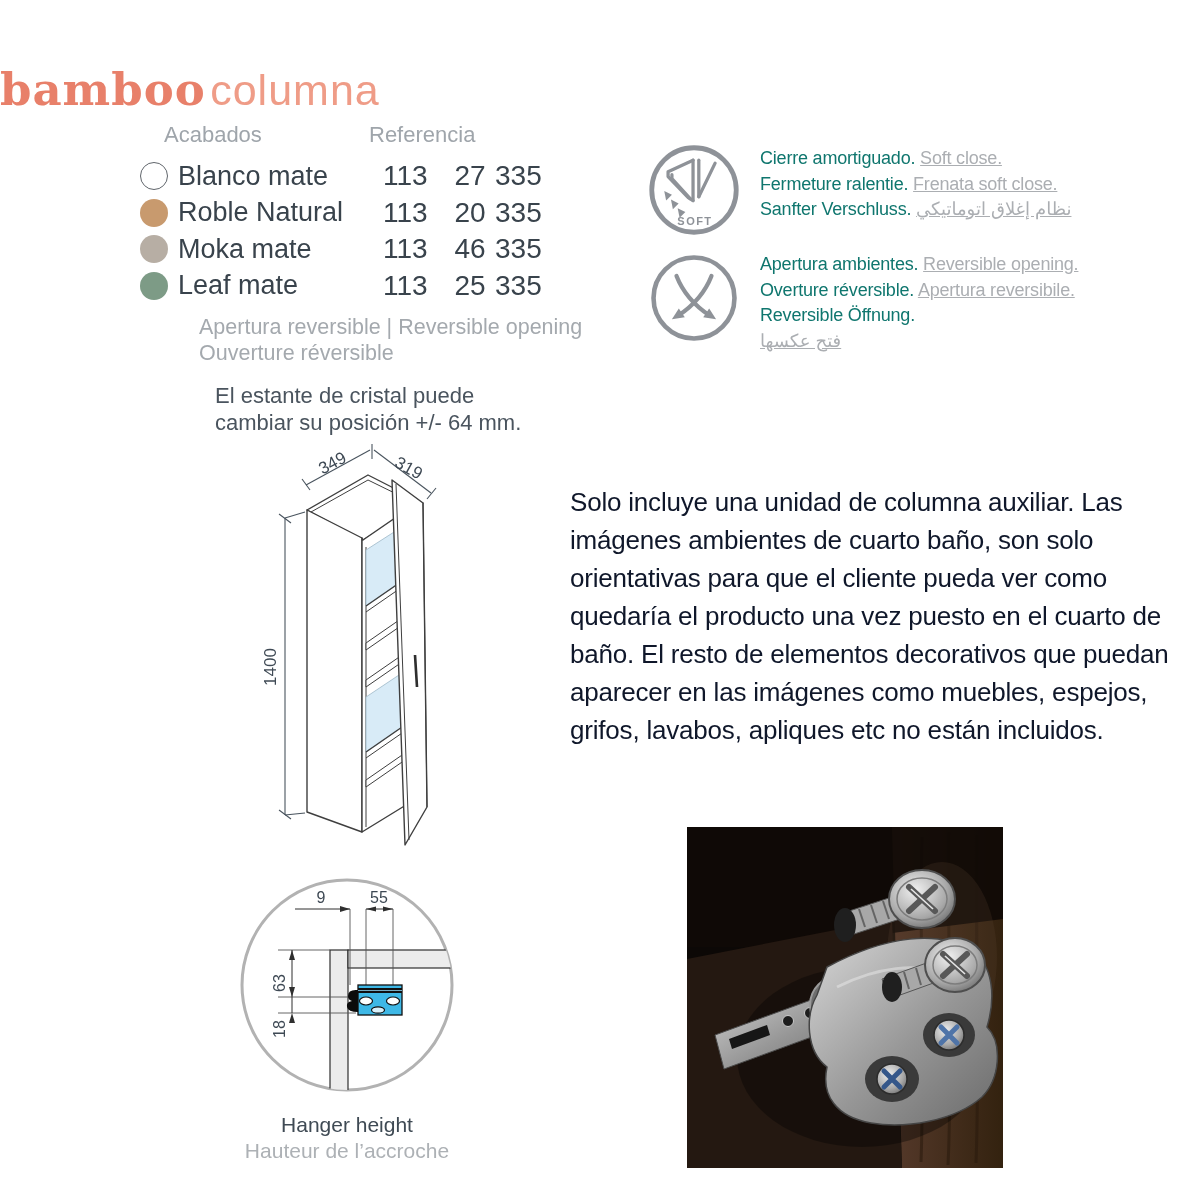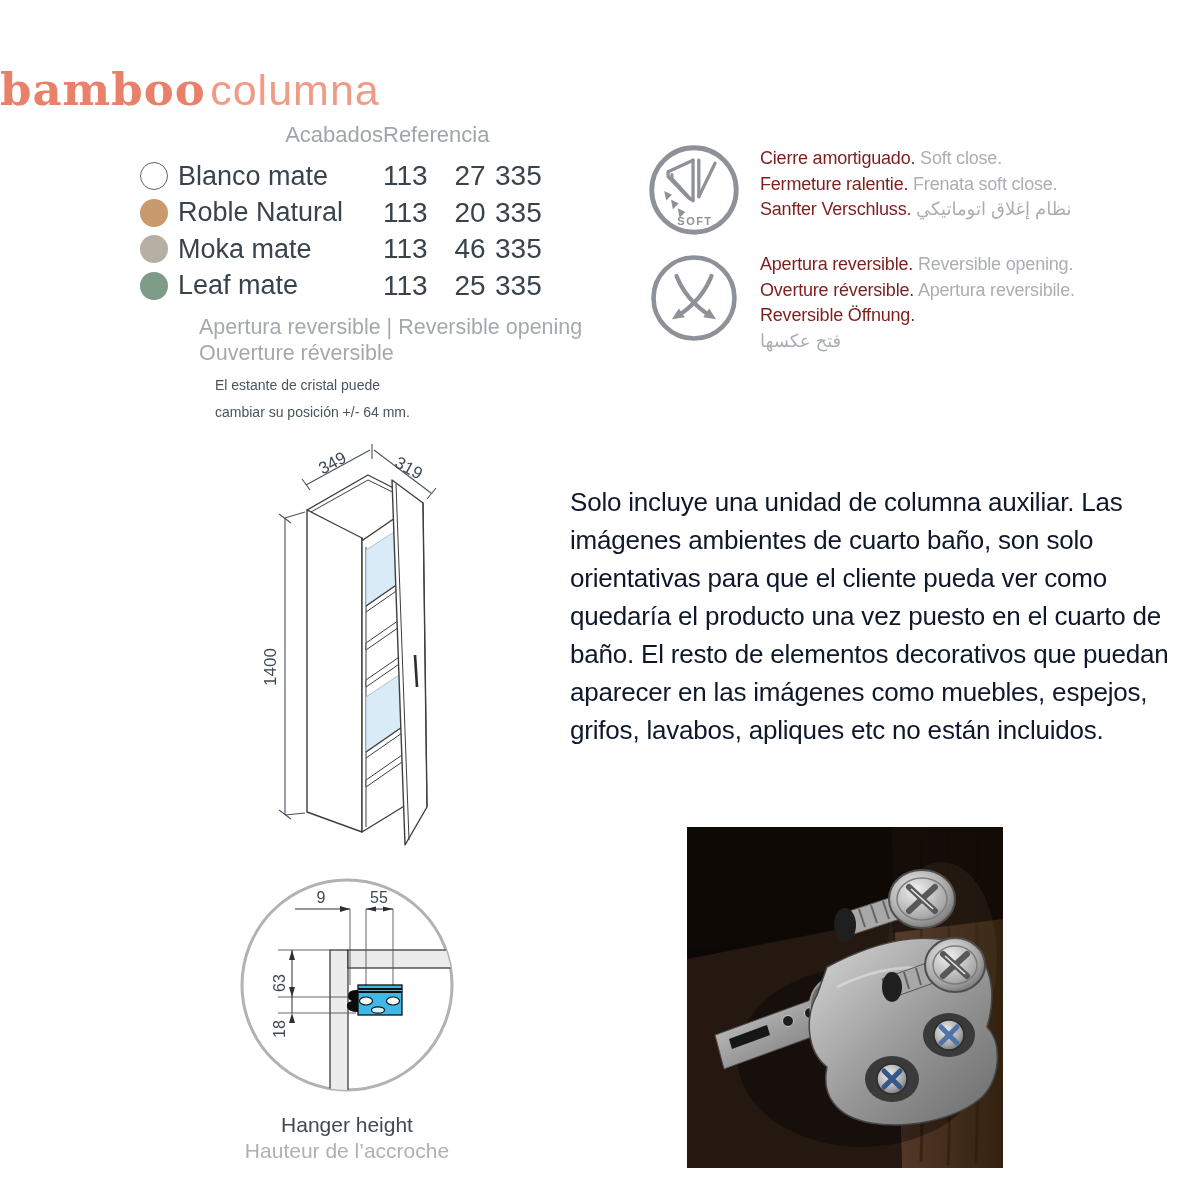--- a/index.html
+++ b/index.html
@@ -8,38 +8,38 @@
   .abs{position:absolute;}
 
   
   .title{left:0;top:44px;width:1200px;text-align:left;margin-top:19px;}
   .title .brand{font-family:"DejaVu Serif",serif;font-weight:700;font-size:45px;color:#e8806a;letter-spacing:1px;}
   .title .product{font-family:"Liberation Sans",sans-serif;font-weight:400;font-size:43px;color:#ef9c87;letter-spacing:1px;}
 
   
   .finishes{left:140px;top:122px;width:470px;}
   .fin-header{display:flex;color:#9fa5ab;font-size:22px;margin-bottom:10px;}
-  .fin-header .h1{margin-left:38px;width:205px;text-align:right;}
+  .fin-header .h1{margin-left:24px;width:205px;}
   .fin-row{display:flex;align-items:center;height:36.5px;}
   .swatch{width:28px;height:28px;border-radius:50%;margin-right:10px;flex:none;border:1.5px solid transparent;box-sizing:border-box;}
   .swatch.outlined{border-color:#5f6periodo468;border-color:#60656b;}
   .fin-name{width:205px;font-size:27px;color:#39434c;}
   .fin-ref{font-size:28px;color:#39434c;display:flex;}
   .fin-ref span:nth-child(1){width:62px;}
   .fin-ref span:nth-child(2){width:50px;text-align:center;}
   .fin-note{margin-top:10px;color:#a4a9ae;font-size:21.5px;line-height:26px;margin-left:59px;}
 
   
   .feat-icon{width:96px;height:96px;}
   .feat-text{font-size:18px;line-height:25.5px;letter-spacing:-0.2px;width:352px;}
-  .feat-text .dk{color:#7f1d1d;}
-  .feat-text .lt{color:#abaeb2;}
-
-  
-  .glass-note{left:215px;top:372px;font-size:14px;line-height:27px;color:#4a545e;}
+  .feat-text .dk{color:#0f766e;}
+  .feat-text .lt{color:#abaeb2;text-decoration:underline;}
+
+  
+  .glass-note{left:215px;top:382px;font-size:22px;line-height:27px;color:#4a545e;}
 
   
   .description{left:570px;top:483px;width:600px;font-size:26px;line-height:38px;color:#0f172a;letter-spacing:-0.2px;}
 
   
   .hanger-caption{left:227px;top:1112px;width:240px;text-align:center;font-size:21px;line-height:26px;}
   .hanger-caption .c-dark{color:#3f4a54;}
   .hanger-caption .c-light{color:#adb1b5;}
 
   svg text{font-family:"Liberation Sans",sans-serif;}
@@ -131,21 +131,21 @@
   <g fill="none" stroke="#8e9298" stroke-width="4.6" stroke-linecap="round">
     <path d="M31,26 C38,44 52,59 67,69"></path>
     <path d="M69,26 C62,44 48,59 33,69"></path>
   </g>
   <g fill="#8e9298" stroke="none">
     <polygon points="74,73 60,71 66.5,61.5"></polygon>
     <polygon points="26,73 40,71 33.5,61.5"></polygon>
   </g>
 </svg>
 <div class="abs feat-text" style="left:760px;top:252px;width:346px;">
-  <span class="dk">Apertura reversible.</span>
+  <span class="dk">Apertura ambientes.</span>
   <span class="lt">Reversible opening.</span>
   <span class="dk">Overture réversible.</span>
   <span class="lt">Apertura reversibile.</span>
   <span class="dk">Reversible Öffnung.</span><br>
   <span class="lt">فتح عكسها</span>
 </div>
 
 <div class="abs glass-note">
   <span>El estante de cristal puede</span><br>
   <span>cambiar su posición +/- 64 mm.</span>

